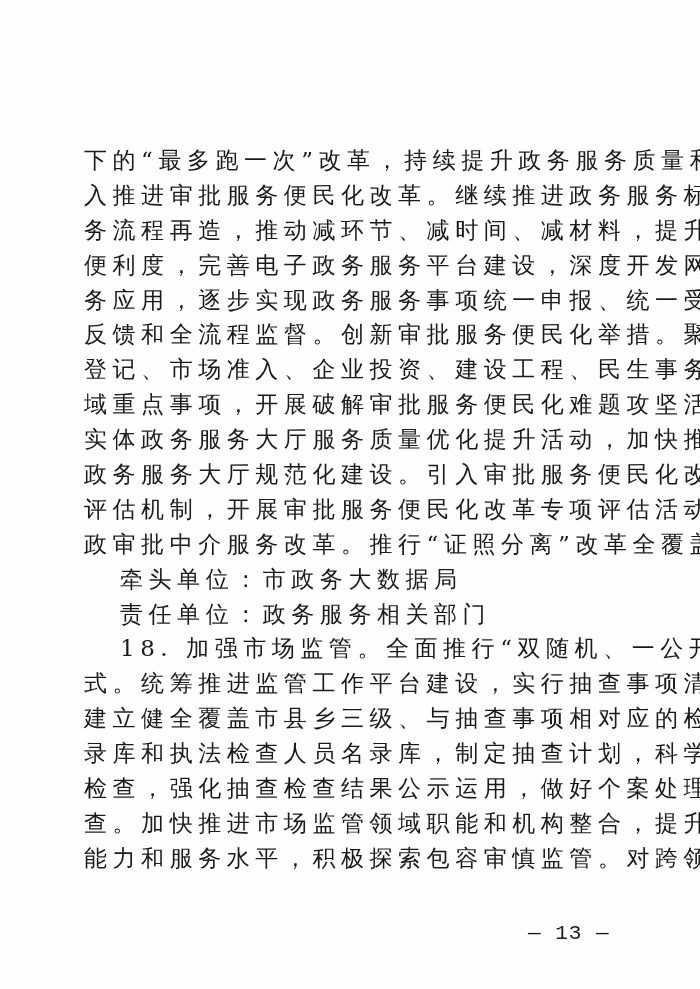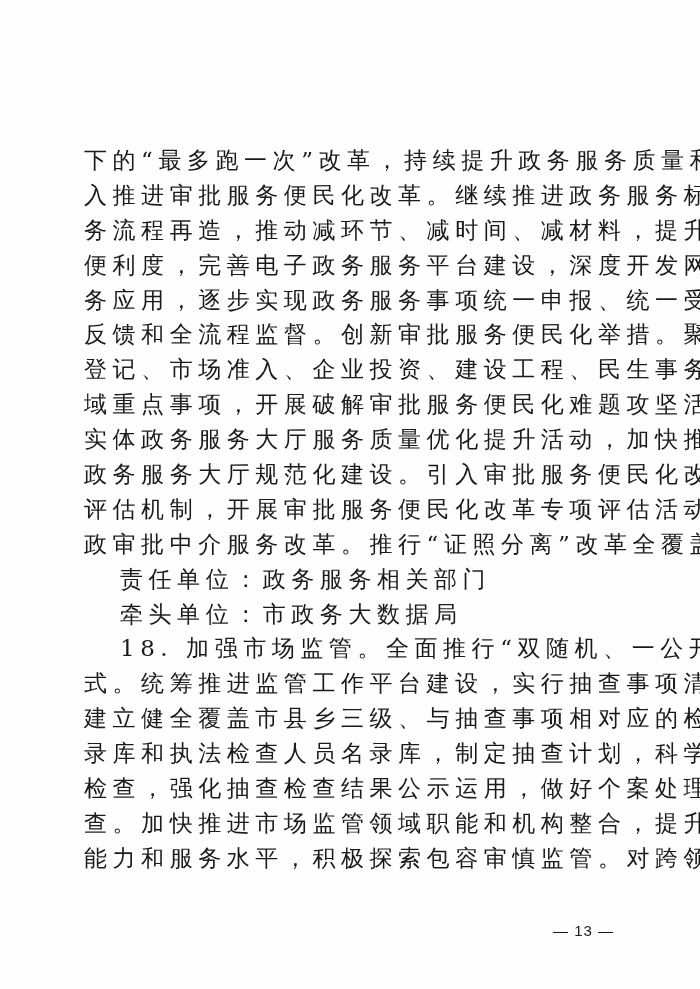--- a/index.html
+++ b/index.html
@@ -33,24 +33,24 @@
       line-height: 34.9px;
       font-size: 23px;
       letter-spacing: 5.55px;
       white-space: nowrap;
     }
     .line.indent {
       padding-left: 36px;
     }
     .page-number {
       position: absolute;
-      left: 553px;
+      left: 528px;
       top: 922px;
-      font-family: Liberation Sans, sans-serif;
-      font-size: 15px;
+      font-family: Liberation Mono, monospace;
+      font-size: 21px;
       letter-spacing: 1px;
       white-space: nowrap;
     }
   </style>
 </head>
 <body>
 
 <div class="page">
   <div class="body-text">
     <div class="line">下的“最多跑一次”改革，持续提升政务服务质量和效率。深</div>
@@ -58,22 +58,22 @@
     <div class="line">务流程再造，推动减环节、减时间、减材料，提升政务服务</div>
     <div class="line">便利度，完善电子政务服务平台建设，深度开发网上审批服</div>
     <div class="line">务应用，逐步实现政务服务事项统一申报、统一受理、统一</div>
     <div class="line">反馈和全流程监督。创新审批服务便民化举措。聚焦不动产</div>
     <div class="line">登记、市场准入、企业投资、建设工程、民生事务等重点领</div>
     <div class="line">域重点事项，开展破解审批服务便民化难题攻坚活动。开展</div>
     <div class="line">实体政务服务大厅服务质量优化提升活动，加快推动综合性</div>
     <div class="line">政务服务大厅规范化建设。引入审批服务便民化改革第三方</div>
     <div class="line">评估机制，开展审批服务便民化改革专项评估活动。深化行</div>
     <div class="line">政审批中介服务改革。推行“证照分离”改革全覆盖，将涉企</div>
+    <div class="line indent">牵头单位：市政务大数据局</div>
     <div class="line indent">责任单位：政务服务相关部门</div>
-    <div class="line indent">牵头单位：市政务大数据局</div>
     <div class="line indent">18. 加强市场监管。全面推行“双随机、一公开”监管方</div>
     <div class="line">式。统筹推进监管工作平台建设，实行抽查事项清单管理，</div>
     <div class="line">建立健全覆盖市县乡三级、与抽查事项相对应的检查对象名</div>
     <div class="line">录库和执法检查人员名录库，制定抽查计划，科学实施抽查</div>
     <div class="line">检查，强化抽查检查结果公示运用，做好个案处理和专项检</div>
     <div class="line">查。加快推进市场监管领域职能和机构整合，提升市场监管</div>
     <div class="line">能力和服务水平，积极探索包容审慎监管。对跨领域的新产</div>
   </div>
   <div class="page-number">— 13 —</div>
 </div>

